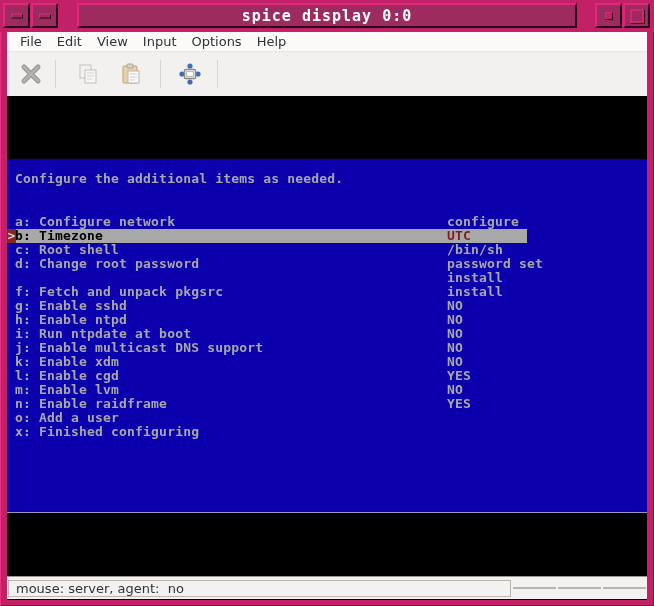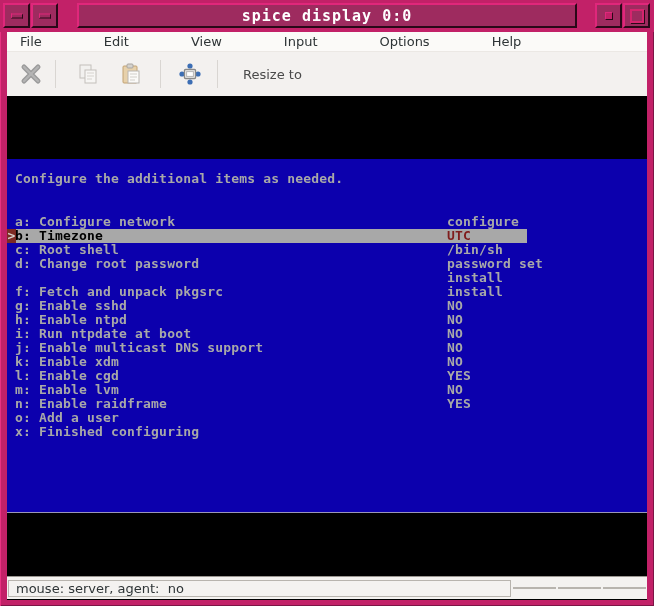--- a/index.html
+++ b/index.html
@@ -53,23 +53,22 @@
   .content {
     position:absolute; top:32px; left:7px; width:640px; height:568px;
     background:#000;
   }
   
   .menubar {
     height:20px; background:#fbfaf8;
     display:flex; align-items:center;
     font-size:13px; color:#2e3436;
     border-bottom:1px solid #ebe8e4;
-    gap:36px;
-  }
-  .menu-item { padding:1px 7px 2px 7px; margin-left:12px; cursor:pointer; }
+  }
+  .menu-item { padding:1px 7px 2px 7px; margin-left:1px; cursor:pointer; }
   .menu-item:first-child { margin-left:6px; }
   
   .toolbar {
     position:relative; height:44px; background:#f3f1ef;
   }
   .tool-sep { position:absolute; top:8px; bottom:8px; width:1px; background:#d9d6d2; }
   .tool-btn { position:absolute; top:10px; width:24px; height:24px; cursor:pointer; }
   .tool-label {
     position:absolute; left:236px; top:0; bottom:0;
     display:flex; align-items:center;
@@ -179,21 +178,20 @@
         <svg width="24" height="24" viewBox="0 0 24 24">
           <circle cx="12" cy="4" r="2.6" fill="#3c6eb4"></circle>
           <circle cx="12" cy="20" r="2.6" fill="#3c6eb4"></circle>
           <circle cx="4" cy="12" r="2.6" fill="#3c6eb4"></circle>
           <circle cx="20" cy="12" r="2.6" fill="#3c6eb4"></circle>
           <rect x="6.5" y="7.5" width="11" height="9" rx="1" fill="#f5f4f2" stroke="#8a8a8a" stroke-width="1.4"></rect>
           <rect x="8.6" y="9.6" width="6.8" height="4.8" fill="#ffffff" stroke="#b5b5b5" stroke-width="1"></rect>
         </svg>
       </div>
       <div class="tool-sep" style="left:210px"></div>
-      <div class="tool-label">Resize to</div>
     </div>
 
     <div class="guest">
       <div class="term">
         <div class="term-message">Configure the additional items as needed.</div>
         <div class="term-menu">
             <div class="trow"><span class="tlabel">a: Configure network</span><span class="tvalue">configure</span></div>
             <div class="trow sel"><span class="cursor">&gt;</span><span class="tlabel">b: Timezone</span><span class="tvalue">UTC</span></div>
             <div class="trow"><span class="tlabel">c: Root shell</span><span class="tvalue">/bin/sh</span></div>
             <div class="trow"><span class="tlabel">d: Change root password</span><span class="tvalue">password set</span></div>

